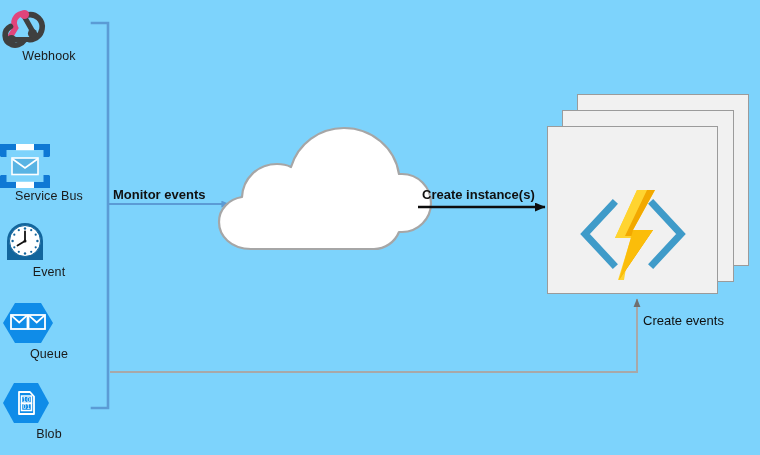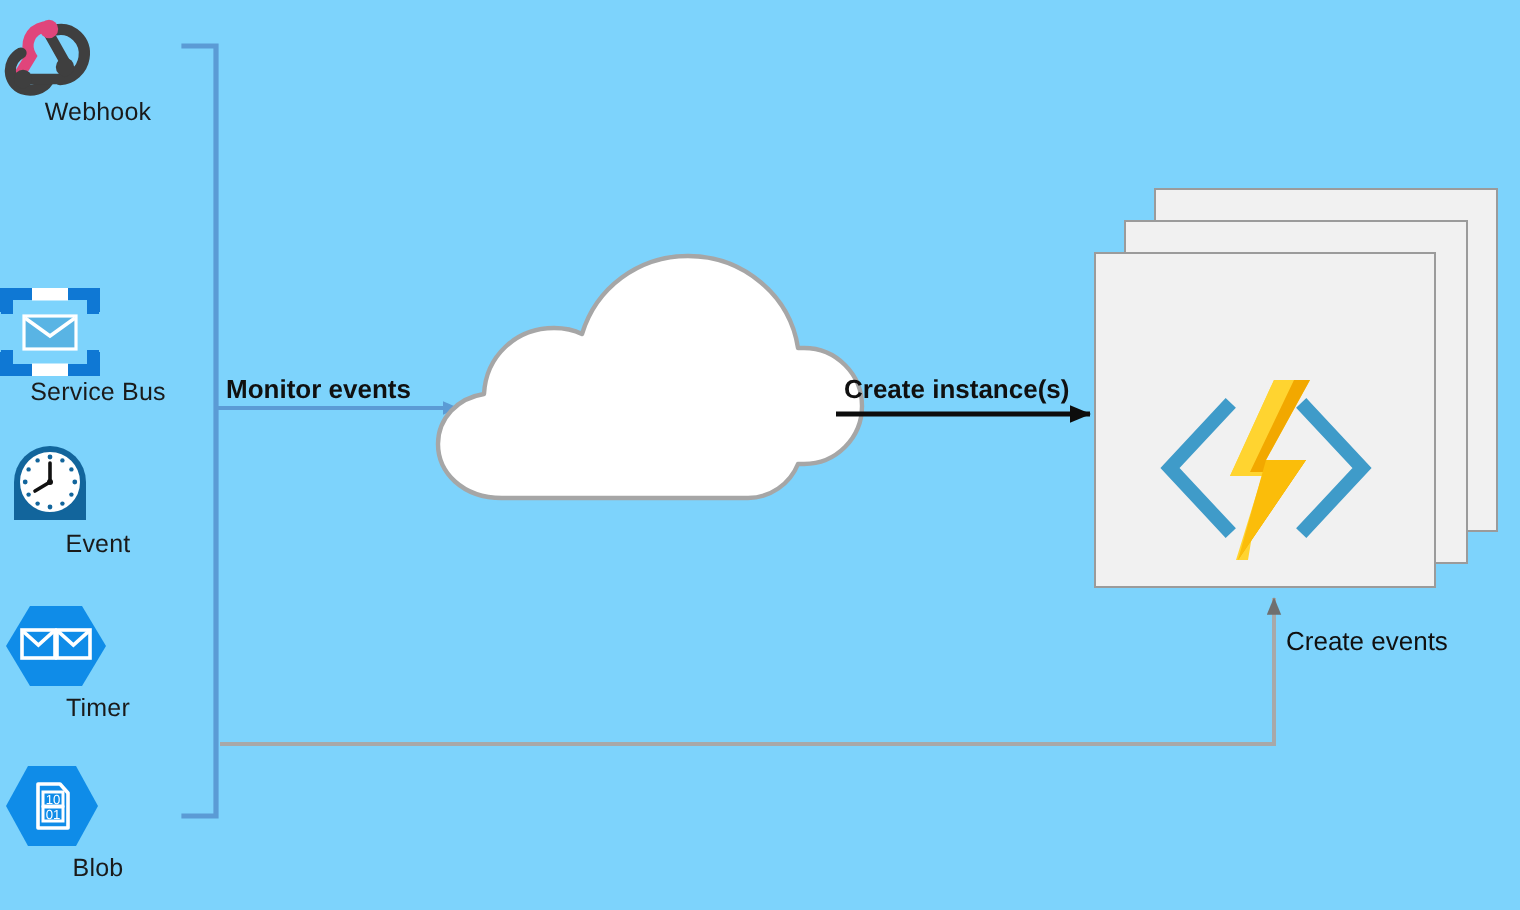--- a/index.html
+++ b/index.html
@@ -215,21 +215,21 @@
   <div class="trigger" style="top:300px;">
     <span class="glyph">
       <svg width="56" height="46" viewBox="0 0 56 46">
         <path d="M15,3 L41,3 L53,23 L41,43 L15,43 L3,23 Z" fill="#0f8ce8"></path>
         <rect x="11" y="15" width="16.5" height="14" fill="none" stroke="#ffffff" stroke-width="1.8"></rect>
         <path d="M11.6,15.7 L19.2,22.5 L26.8,15.7" fill="none" stroke="#ffffff" stroke-width="1.8"></path>
         <rect x="28.5" y="15" width="16.5" height="14" fill="none" stroke="#ffffff" stroke-width="1.8"></rect>
         <path d="M29.1,15.7 L36.7,22.5 L44.3,15.7" fill="none" stroke="#ffffff" stroke-width="1.8"></path>
       </svg>
     </span>
-    <span class="tlabel">Timer</span>
+    <span class="tlabel">Queue</span>
   </div>
 
   <div class="trigger" style="top:380px;">
     <span class="glyph">
       <svg width="52" height="46" viewBox="0 0 52 46">
         <path d="M14,3 L38,3 L49,23 L38,43 L14,43 L3,23 Z" fill="#0f8ce8"></path>
         <path d="M19,12 L30,12 L34,16.5 L34,34 L19,34 Z" fill="none" stroke="#ffffff" stroke-width="1.8" stroke-linejoin="round"></path>
         <rect x="21.5" y="16" width="10" height="7" fill="none" stroke="#ffffff" stroke-width="1.5"></rect>
         <rect x="21.5" y="23.5" width="10" height="7" fill="none" stroke="#ffffff" stroke-width="1.5"></rect>
         <text x="26.5" y="21.8" font-size="6.6" fill="#ffffff" text-anchor="middle" font-family="Liberation Sans, sans-serif">10</text>

